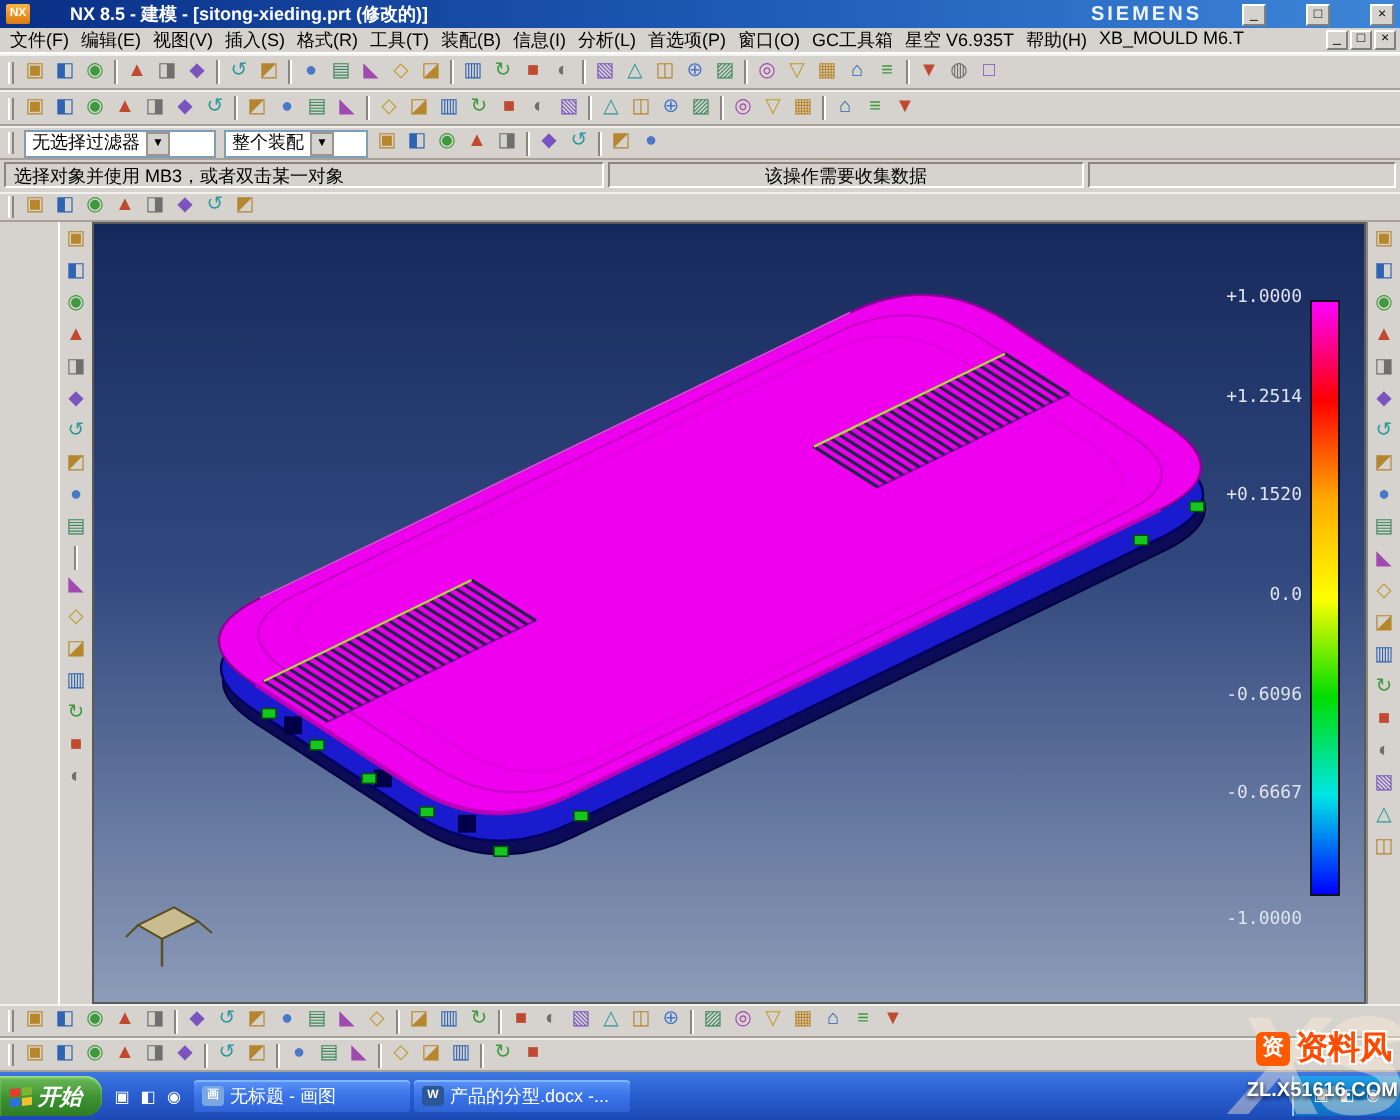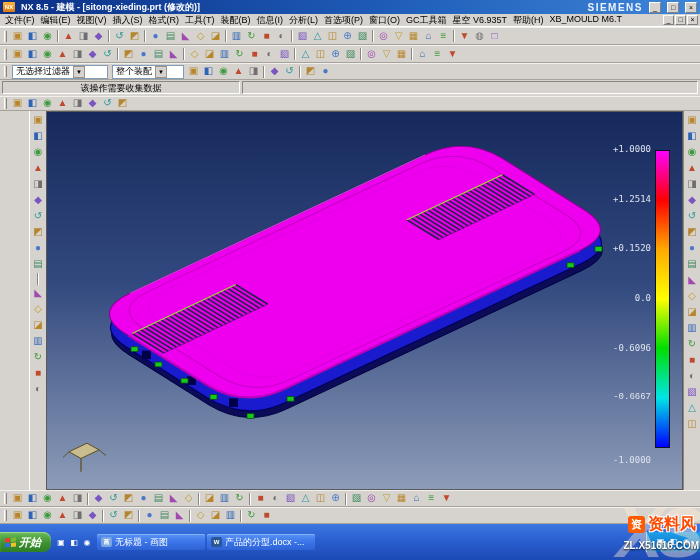--- a/index.html
+++ b/index.html
@@ -1,21 +1,21 @@
 <!DOCTYPE html>
 <html><head>
 <meta charset="utf-8">
 <style>
   *{box-sizing:border-box;margin:0;padding:0}
   html,body{width:700px;height:560px;overflow:hidden}
   body{font-family:"Liberation Sans","DejaVu Sans",sans-serif;font-size:9px;background:#d6d3ce;color:#000}
   .app{position:relative;width:700px;height:560px;display:flex;flex-direction:column}
 
   
-  .titlebar{height:14px;display:flex;align-items:center;gap:6px;padding:0 3px;
+  .titlebar{height:14px;display:flex;align-items:center;gap:20px;padding:0 3px;
     background:linear-gradient(90deg,#0b2f86,#1e5cb8 55%,#3e86d8);color:#fff;flex:0 0 auto}
   .nx-logo{width:12px;height:10px;background:linear-gradient(#ffb23e,#d97b12);color:#fff;font-size:6px;font-weight:bold;
     line-height:10px;text-align:center;border-radius:1px;flex:0 0 auto}
   .title-text{font-weight:bold;font-size:9px;white-space:nowrap;overflow:hidden}
   .brand{margin-left:auto;font-weight:bold;letter-spacing:1.5px;font-size:10px;color:#eef4ff}
   .winbtn{width:12px;height:11px;background:#d6d3ce;color:#000;border:1px solid #fff;border-right-color:#808080;
     border-bottom-color:#808080;font-size:7px;line-height:9px;text-align:center;flex:0 0 auto}
 
   
   .menubar{height:13px;display:flex;align-items:center;background:#d6d3ce;border-bottom:1px solid #fff;padding:0 2px;flex:0 0 auto}
@@ -52,21 +52,21 @@
   .left-strip{width:17px;margin-left:auto;border-left:1px solid #fff}
   .right-strip{width:17px;border-left:1px solid #8a867e;background:#d6d3ce;flex:0 0 auto}
   .viewport{flex:1;position:relative;overflow:hidden;border:1px solid #5a5a5a}
   .viewport svg{position:absolute;inset:0;width:100%;height:100%}
 
   .legend-bar{position:absolute;right:12px;top:38px;width:15px;height:298px;border:1px solid #101020}
   .legend-label{position:absolute;right:31px;width:48px;text-align:right;color:#dfe3ee;font-size:9px;
     font-family:"DejaVu Sans Mono","Liberation Mono",monospace}
 
   
-  .taskbar{height:36px;display:flex;align-items:center;background:linear-gradient(#3d77e0,#2a5fd0 45%,#1c49b4);flex:0 0 auto}
+  .taskbar{height:24px;display:flex;align-items:center;background:linear-gradient(#3d77e0,#2a5fd0 45%,#1c49b4);flex:0 0 auto}
   .startbtn{height:20px;display:flex;align-items:center;gap:3px;padding:0 10px 0 5px;
     background:linear-gradient(#6cbb5a,#3a8f2e 60%,#2f7d26);color:#fff;font-weight:bold;font-style:italic;font-size:11px;
     border-radius:0 8px 8px 0;box-shadow:inset 0 1px 1px #9fdc8f;flex:0 0 auto;cursor:default}
   .flag{display:grid;grid-template-columns:5px 5px;grid-template-rows:4px 4px;gap:1px;transform:skewY(-6deg)}
   .flag span{display:block}
   .quick{display:flex;gap:1px;margin:0 4px;flex:0 0 auto}
   .quick .ticon{width:12px;height:13px;font-size:8px;line-height:13px;color:#fff !important}
   .taskitems{display:flex;flex:1;gap:2px;overflow:hidden;align-items:center}
   .taskitem{flex:0 1 108px;height:16px;display:flex;align-items:center;gap:3px;padding:0 4px;
     background:linear-gradient(#5a93f5,#3a74e8 50%,#2f63d6);border-radius:2px;color:#fff;white-space:nowrap;
@@ -229,20 +229,21 @@
         <span class="tsep"></span>
         <span class="ticon" style="color: rgb(122, 85, 192);">◆</span>
         <span class="ticon" style="color: rgb(47, 154, 154);">↺</span>
         <span class="tsep"></span>
         <span class="ticon" style="color: rgb(180, 134, 47);">◩</span>
         <span class="ticon" style="color: rgb(74, 119, 200);">●</span>
       </div>
   </div>
 
   <div class="promptbar">
+    <div class="inset" style="width:300px">选择对象并使用 MB3，或者双击某一对象</div>
     <div class="inset" style="width:238px;text-align:center">该操作需要收集数据</div>
     <div class="inset" style="flex:1"></div>
   </div>
 
   <div class="toolbar-row h15">
     <span class="grip"></span>
     <div class="iconflex">
         <span class="ticon" style="color: rgb(184, 134, 43);">▣</span>
         <span class="ticon" style="color: rgb(47, 100, 180);">◧</span>
         <span class="ticon" style="color: rgb(63, 154, 63);">◉</span>
@@ -321,21 +322,21 @@
           <line x1="22" y1="356" x2="16" y2="362" stroke="#5a4d1f" stroke-width="1"></line>
         </g>
       </svg>
       <div class="legend-bar" id="legend-bar" style="background: linear-gradient(rgb(255, 0, 255), rgb(255, 0, 0), rgb(255, 170, 0), rgb(255, 255, 0), rgb(0, 221, 0), rgb(0, 230, 230), rgb(0, 0, 255));"></div>
       <div id="legend-labels">
           <div class="legend-label" style="top: 32px;">+1.0000</div>
           <div class="legend-label" style="top: 81.67px;">+1.2514</div>
           <div class="legend-label" style="top: 131.34px;">+0.1520</div>
           <div class="legend-label" style="top: 181.01px;">0.0</div>
           <div class="legend-label" style="top: 230.68px;">-0.6096</div>
-          <div class="legend-label" style="top: 280.35px; font-family: Liberation Mono, monospace;">-0.6667</div>
+          <div class="legend-label" style="top: 280.35px;">-0.6667</div>
           <div class="legend-label" style="top: 343px;">-1.0000</div>
         </div>
     </div>
 
     <div class="strip right-strip">
         <span class="ticon" style="color: rgb(184, 134, 43);">▣</span>
         <span class="ticon" style="color: rgb(47, 100, 180);">◧</span>
         <span class="ticon" style="color: rgb(63, 154, 63);">◉</span>
         <span class="ticon" style="color: rgb(191, 74, 47);">▲</span>
         <span class="ticon" style="color: rgb(111, 111, 111);">◨</span>

